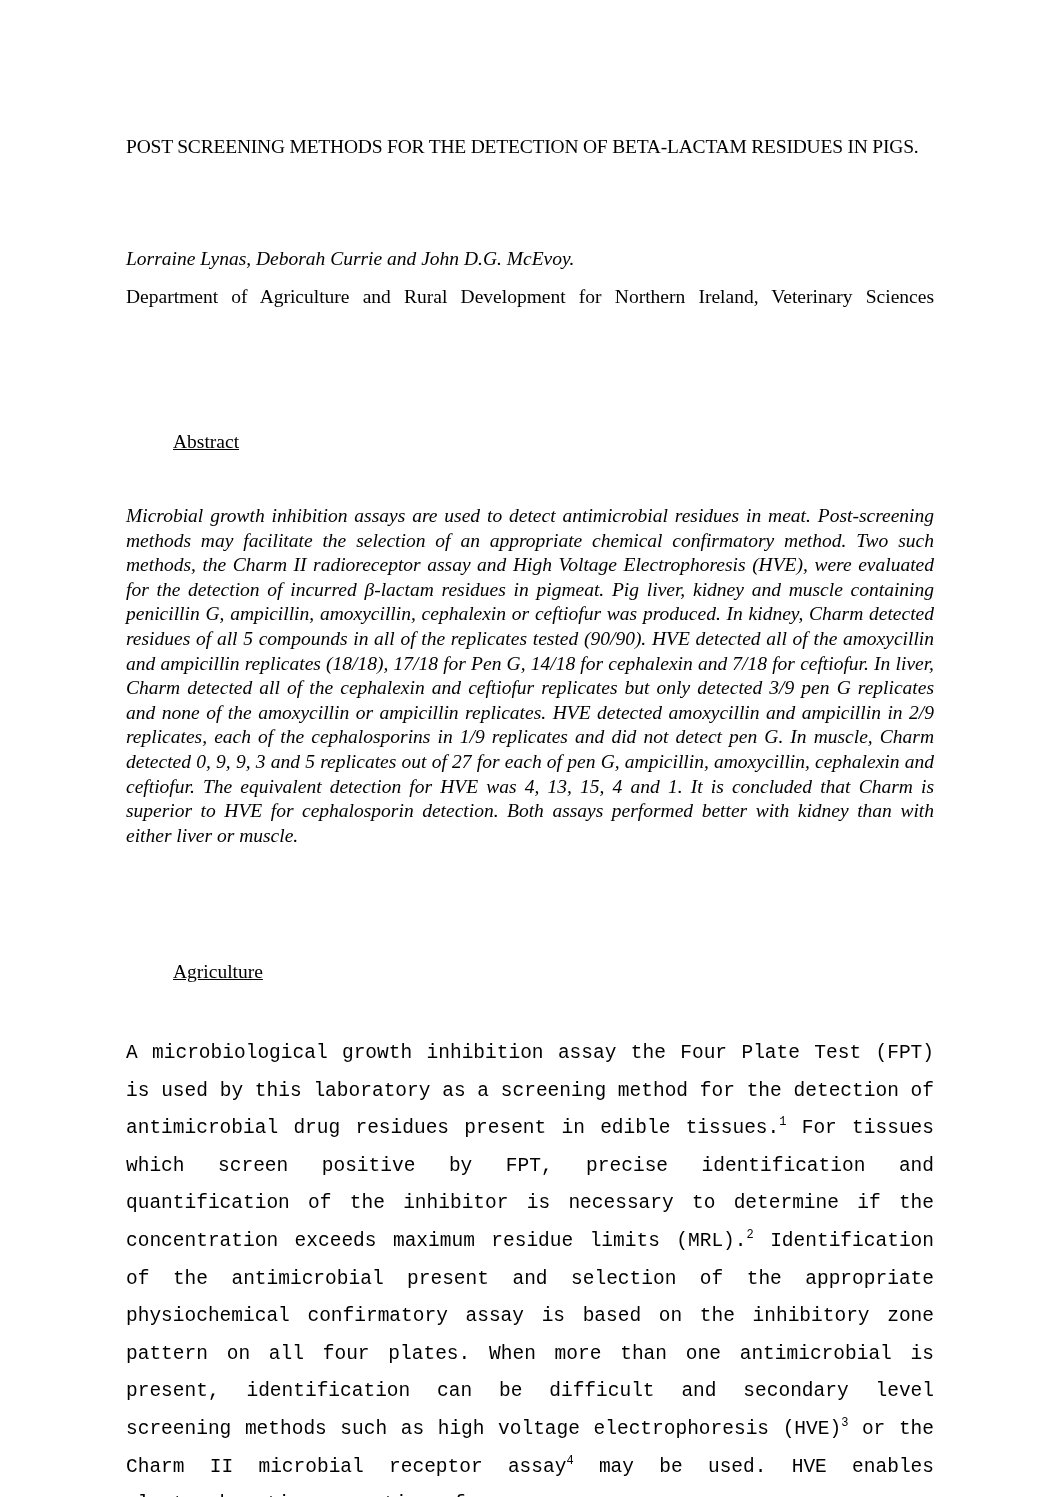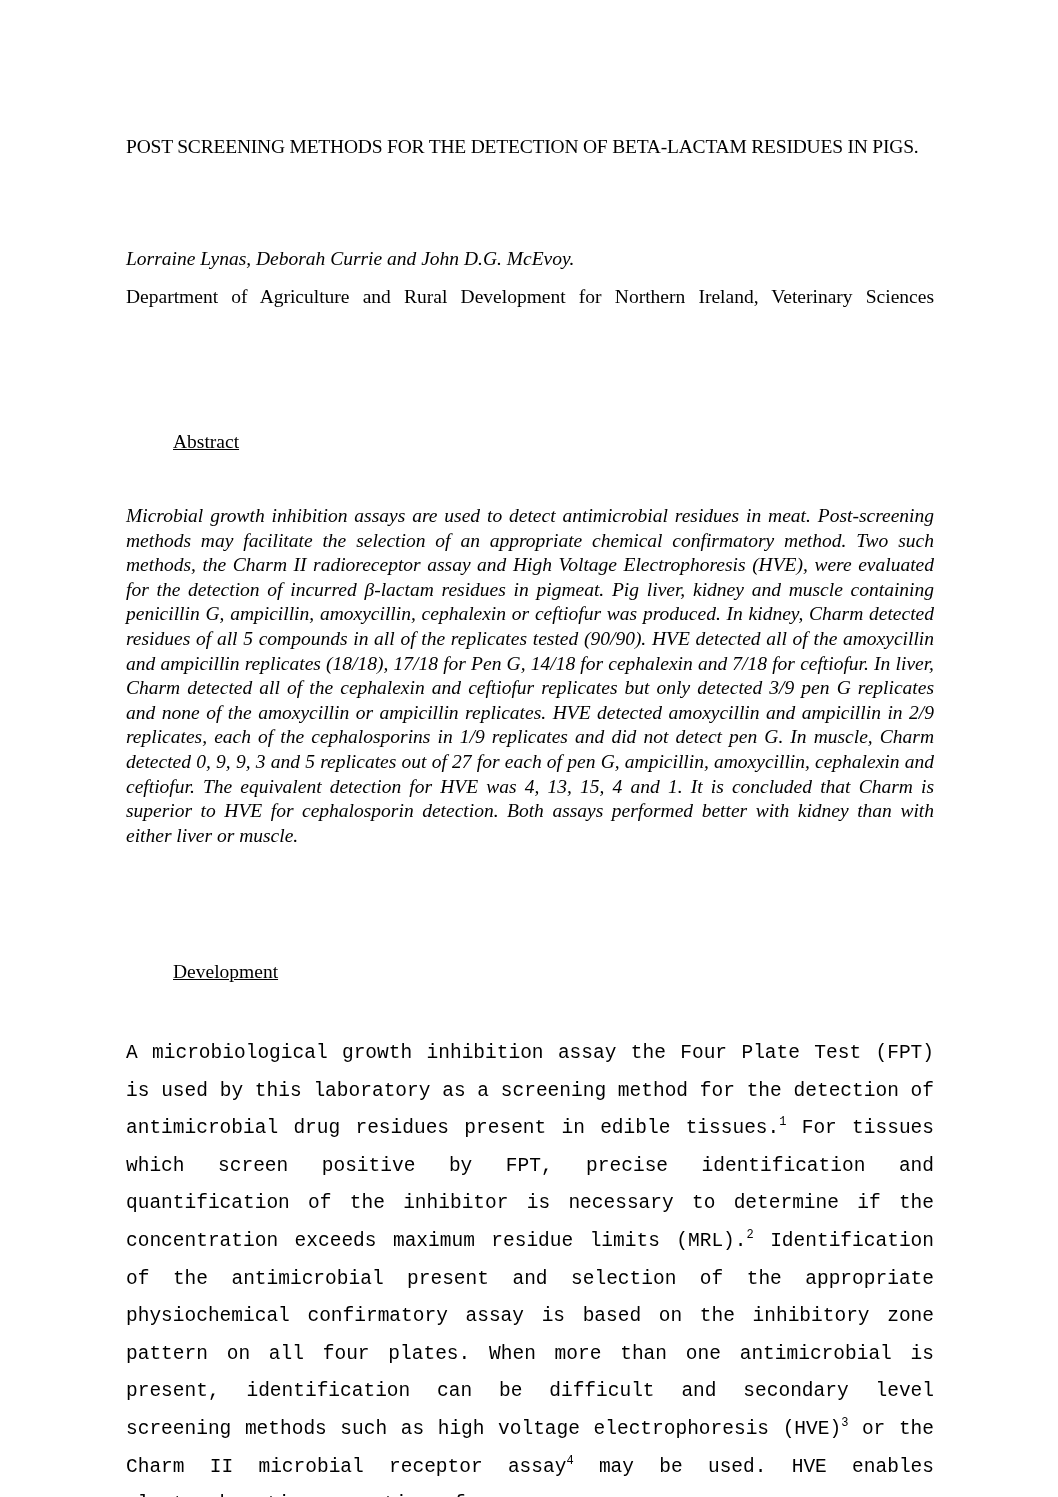--- a/index.html
+++ b/index.html
@@ -29,17 +29,17 @@
 
   <div class="authors">Lorraine Lynas, Deborah Currie and John D.G. McEvoy.</div>
 
   <div class="affil">
     <span class="affil-line">Department of Agriculture and Rural Development for Northern Ireland, Veterinary Sciences</span>
   </div>
 
   <div class="heading h-abstract">Abstract</div>
   <div class="abstract">Microbial growth inhibition assays are used to detect antimicrobial residues in meat.  Post-screening methods may facilitate the selection of an appropriate chemical confirmatory method. Two such methods, the Charm II radioreceptor assay and High Voltage Electrophoresis (HVE), were evaluated for the detection of incurred β-lactam residues in pigmeat. Pig liver, kidney and muscle containing penicillin G, ampicillin, amoxycillin, cephalexin or ceftiofur was produced. In kidney, Charm detected residues of all 5 compounds in all of the replicates tested (90/90). HVE detected all of the amoxycillin and ampicillin replicates (18/18), 17/18 for Pen G, 14/18 for cephalexin and 7/18 for ceftiofur.  In liver, Charm detected all of the cephalexin and ceftiofur replicates but only detected 3/9 pen G replicates and none of the amoxycillin or ampicillin replicates.  HVE detected amoxycillin and ampicillin in 2/9 replicates, each of the cephalosporins in 1/9 replicates and did not detect pen G.  In muscle, Charm detected 0, 9, 9, 3 and 5 replicates out of 27 for each of pen G, ampicillin, amoxycillin, cephalexin and ceftiofur.  The equivalent detection for HVE was 4, 13, 15, 4 and 1. It is concluded that Charm is superior to HVE for cephalosporin detection. Both assays performed better with kidney than with either liver or muscle.</div>
 
-  <div class="heading h-intro">Development</div>
+  <div class="heading h-intro">Agriculture</div>
   <div class="intro">
     <span>A microbiological growth inhibition assay the Four Plate Test (FPT) is used by this laboratory as a screening method for the detection of antimicrobial drug residues present in edible tissues.</span><sup>1</sup><span> For tissues which screen positive by FPT, precise identification and quantification of the inhibitor is necessary to determine if the concentration exceeds maximum residue limits (MRL).</span><sup>2</sup><span> Identification of the antimicrobial present and selection of the appropriate physiochemical confirmatory assay is based on the inhibitory zone pattern on all four plates. When more than one antimicrobial is present, identification can be difficult and secondary level screening methods such as high voltage electrophoresis (HVE)</span><sup>3</sup><span> or the Charm II microbial receptor assay</span><sup>4</sup><span> may be used. HVE enables electrophoretic separation of</span>
   </div>
 </div>
 
 </body></html>

